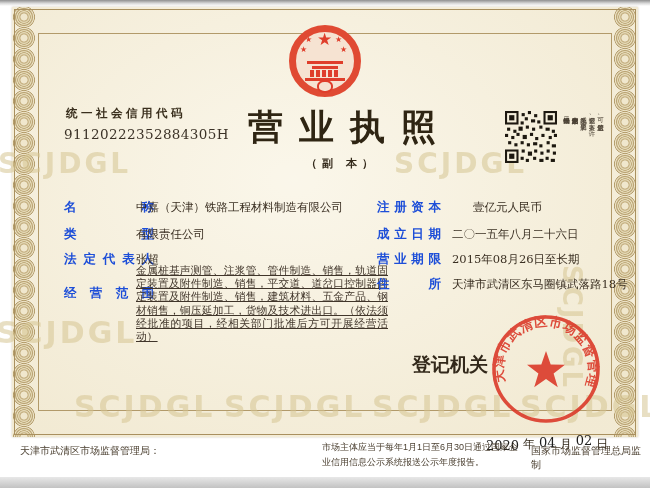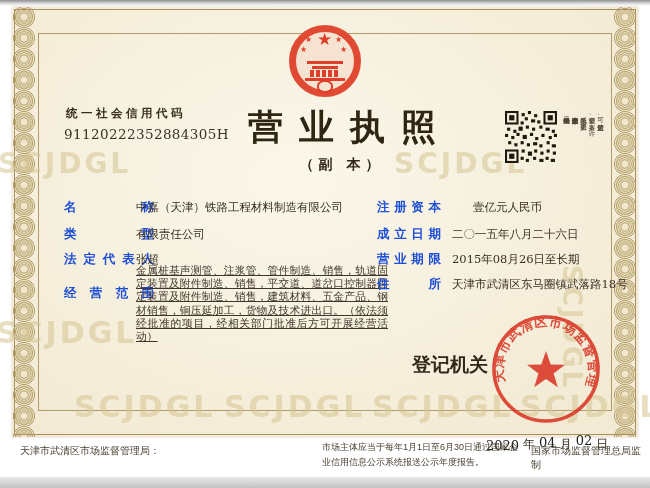--- a/index.html
+++ b/index.html
@@ -45,21 +45,21 @@
   .emblem .gate-bar{position:absolute;background:#df3e2b;}
   .emblem .gear{position:absolute;left:29px;top:56px;width:12px;height:9px;border:2.5px solid #df3e2b;border-radius:45%;background:#f6e3d2;}
   
   .code-label{position:absolute;left:66px;top:106px;font-size:11.5px;font-weight:bold;
     letter-spacing:3.5px;color:#3a2f1d;}
   .code-value{position:absolute;left:64px;top:126px;font-size:13.5px;
     font-family:"DejaVu Serif","Liberation Serif",serif;color:#3b3227;letter-spacing:.4px;}
   .title{position:absolute;left:232px;top:104px;width:220px;text-align:center;
     font-size:35px;font-weight:bold;color:#2f2513;letter-spacing:16px;text-indent:16px;}
   .subtitle{position:absolute;left:232px;top:156px;width:220px;text-align:center;
-    font-size:14px;font-weight:bold;color:#33291a;letter-spacing:5px;}
+    font-size:11px;font-weight:bold;color:#33291a;letter-spacing:5px;}
   
   .qr{position:absolute;left:505px;top:111px;width:52px;height:52px;}
   .qr-caption{position:absolute;left:563px;top:112px;height:64px;display:flex;gap:1px;
     font-size:6.5px;line-height:7.5px;color:#4a4034;}
   .qr-caption span{writing-mode:vertical-lr;text-orientation:upright;letter-spacing:0;}
   
   .lbl{position:absolute;font-size:12.5px;font-weight:bold;color:#1d4ed8;
     text-align:justify;text-align-last:justify;}
   .lbl.left{left:64px;width:90px;}
   .lbl.right{left:377px;width:64px;}

